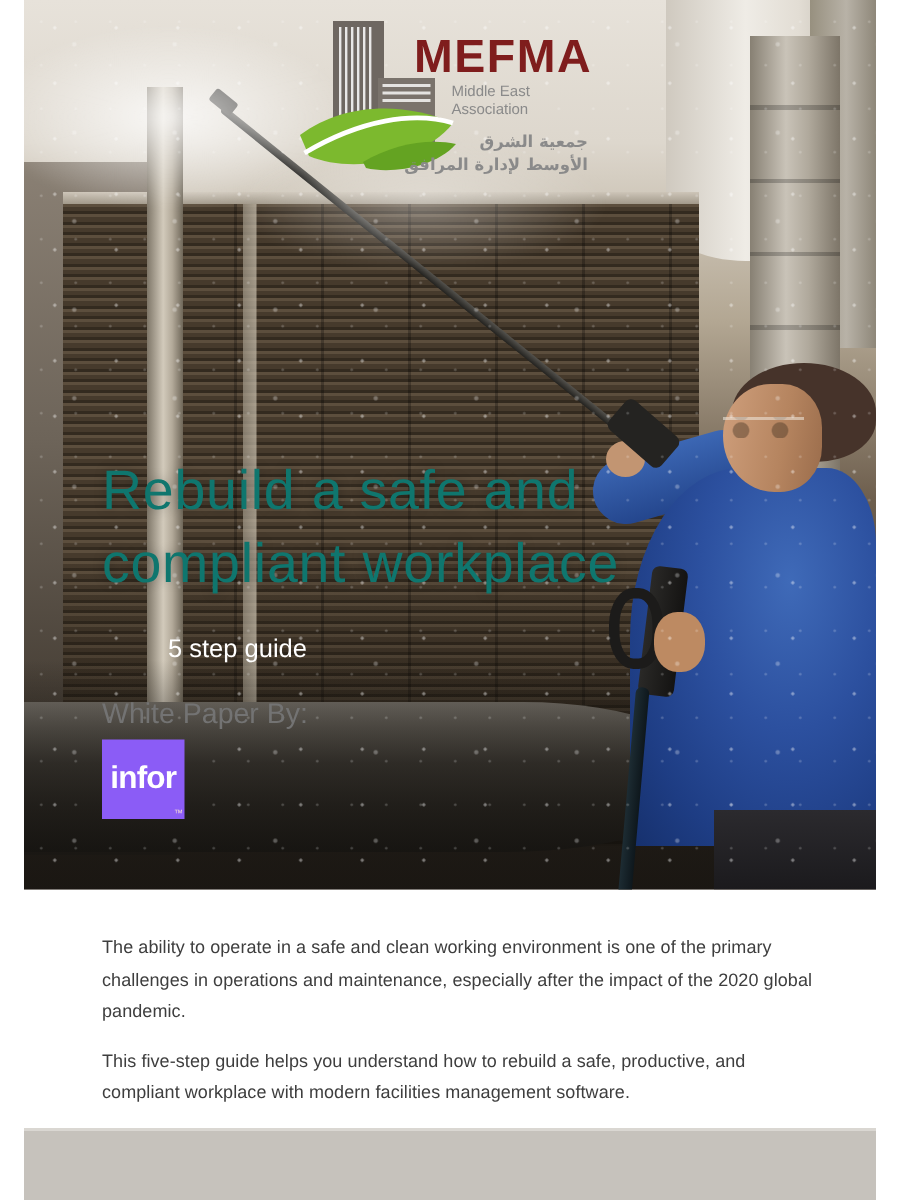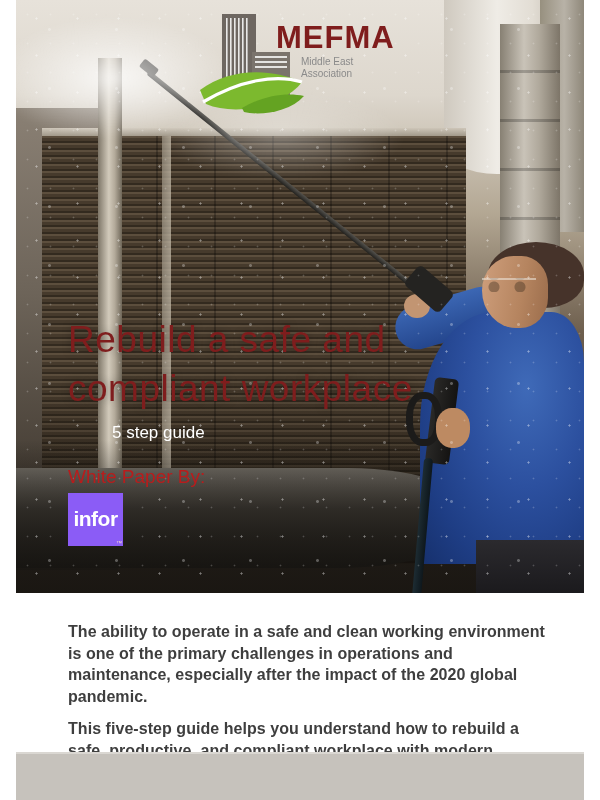--- a/index.html
+++ b/index.html
@@ -92,35 +92,35 @@
   .mefma svg { position:absolute; left:0; top:0; }
   .mefma-acronym { position:absolute; left:76px; top:10px; font-size:31px; font-weight:600;
     letter-spacing:1px; color:#7f1d1d; }
   .mefma-lines { position:absolute; left:101px; top:46px; font-size:10px; line-height:11.5px;
     font-weight:400; color:#8a8a8a; }
   .mefma-arabic { position:absolute; right:0; top:77px; text-align:right; direction:rtl;
     font-family:"DejaVu Sans", sans-serif; font-size:11px; font-weight:700;
     line-height:15px; color:#8a8a8a; }
 
   
-  .title { position:absolute; left:68px; top:315px; margin:0; font-weight:400;
-    font-size:37px; line-height:49px; letter-spacing:.5px; color:#7f1d1d;
+  .title { position:absolute; left:68px; top:302px; margin:0; font-weight:400;
+    font-size:37px; line-height:49px; letter-spacing:.5px; color:#0f766e;
     text-shadow:0 0 8px rgba(0,0,0,.25); }
   .title span { display:block; }
   .subtitle { position:absolute; left:68px; top:423px; font-size:17px; color:#ffffff;margin-left:44px; }
-  .byline { position:absolute; left:68px; top:466px; font-size:19px; color:#b91c1c; }
+  .byline { position:absolute; left:68px; top:466px; font-size:19px; color:#737373; }
   .infor { position:absolute; left:68px; top:493px; width:55px; height:53px;
     background:#8b5cf6; color:#ffffff; }
   .infor .word { position:absolute; left:0; right:0; top:14px; text-align:center;
     font-size:21px; font-weight:700; letter-spacing:-.5px; }
   .infor .tm { position:absolute; right:1px; bottom:0; font-size:6px; color:#f3d9d6; }
 
   
   .intro { position:absolute; left:68px; top:621px; width:480px; }
-  .intro p { margin:0 0 11px 0; font-size:16px; font-weight:700; color:#3e3e3e;
+  .intro p { margin:0 0 11px 0; font-size:12px; font-weight:400; color:#3e3e3e;
     line-height:21.5px; letter-spacing:.05px; }
 
   
   .footer-bar { position:absolute; left:16px; top:752px; width:568px; height:48px;
     background:#c6c2bc; border-top:2px solid #dad7d2; }
 </style>
 </head>
 <body>
 
 <div class="photo">
@@ -169,20 +169,24 @@
     <rect x="55" y="56" width="32" height="2" fill="#ffffff" opacity=".8"></rect>
     <path d="M0,80 C30,58 70,58 102,72 C82,98 34,106 6,94 Z" fill="#7cb92e"></path>
     <path d="M3,92 C40,70 76,64 102,72" fill="none" stroke="#ffffff" stroke-width="3.2"></path>
     <path d="M42,98 C62,86 86,82 104,86 C90,102 60,106 44,102 Z" fill="#64a322"></path>
   </svg>
   <div class="mefma-acronym">MEFMA</div>
   <div class="mefma-lines">
     <div>Middle East</div>
     <div>Association</div>
   </div>
+  <div class="mefma-arabic">
+    <div>جمعية الشرق</div>
+    <div>الأوسط لإدارة المرافق</div>
+  </div>
 </div>
 
 <h1 class="title">
   <span>Rebuild a safe and</span>
   <span>compliant workplace</span>
 </h1>
 <div class="subtitle">5 step guide</div>
 <div class="byline">White Paper By:</div>
 <div class="infor">
   <span class="word">infor</span>

